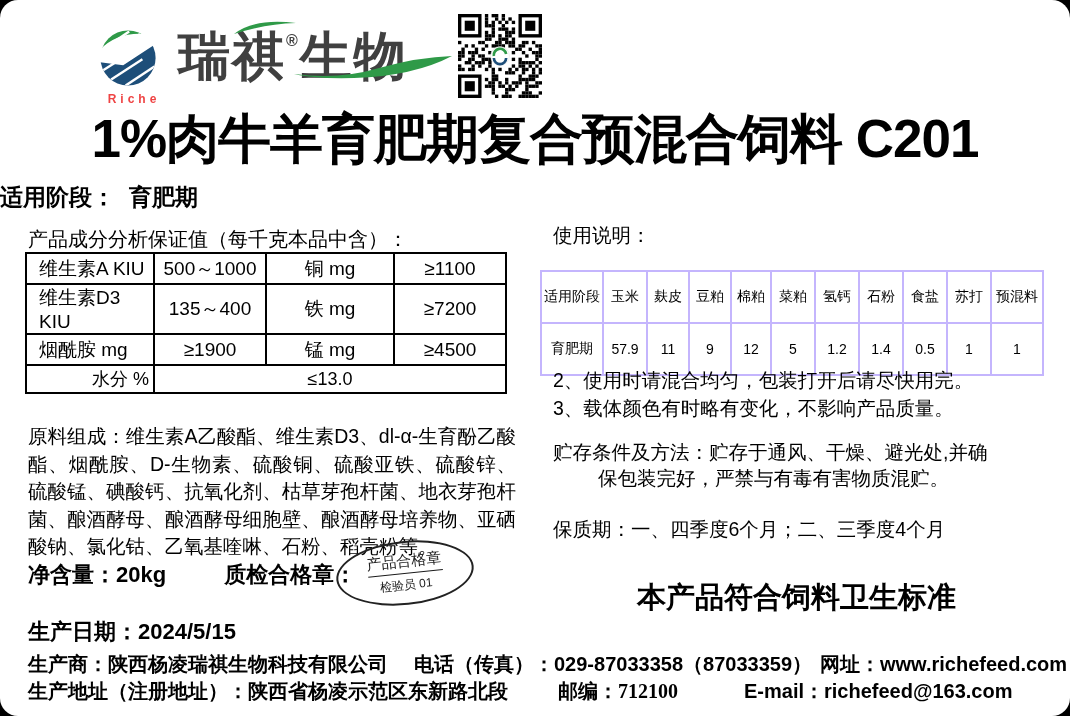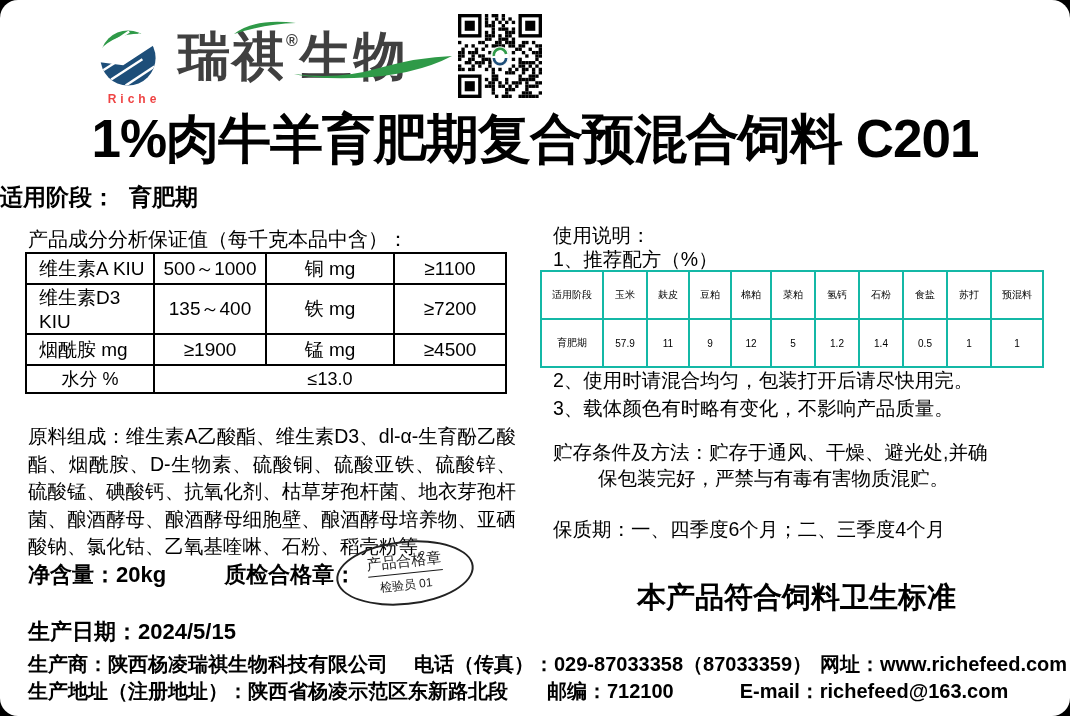--- a/index.html
+++ b/index.html
@@ -32,52 +32,52 @@
 
   
   .comp-heading { left:28px; top:226px; font-size:20px; }
   .comp-table { left:25px; top:252px; border-collapse:collapse; table-layout:fixed; width:480px; }
   .comp-table td { border:2px solid #000; font-size:19px; text-align:center; height:31px; padding:0 4px; }
   .comp-table td.c1 { text-align:left; padding-left:12px; width:128px;border-radius:11px; }
   .comp-table td.c2 { width:112px; }
   .comp-table td.c3 { width:128px; }
   .comp-table td.c4 { width:112px; }
   .comp-table tr.moist td { height:28px; font-size:18px; }
-  .comp-table tr.moist td.c1 { text-align:center; padding-left:4px; }
+  .comp-table tr.moist td.c1 { text-align:right; padding-left:4px; }
 
   .ingredients { left:28px; top:423px; width:488px; font-size:19.5px; line-height:27.5px; text-align:justify; }
 
   .net-row { left:28px; top:560px; font-size:22px; font-weight:bold; white-space:nowrap; }
   .qc-label { margin-left:52px; }
   .stamp { left:336px; top:541px; width:138px; height:64px; border:2px solid #222; border-radius:50%;
            transform:rotate(-6deg); display:flex; flex-direction:column; align-items:center;
            justify-content:center; color:#1a1a1a; background:transparent; }
   .stamp-line1 { font-size:15px; border-bottom:1px solid #1a1a1a; padding-bottom:2px; }
   .stamp-line2 { font-size:12px; margin-top:3px; }
   .date-row { left:28px; top:617px; font-size:22px; font-weight:bold; }
 
   
   .usage-heading { left:553px; top:222px; font-size:19.5px; }
   .usage-item1 { left:553px; top:246px; font-size:19.5px; }
   .recipe-table { left:540px; top:270px; border-collapse:collapse; table-layout:fixed; width:502px; }
-  .recipe-table th, .recipe-table td { border:2px solid #14b8a6; font-weight:normal; font-size:10px;
+  .recipe-table th, .recipe-table td { border:2px solid #c4b5fd; font-weight:normal; font-size:14px;
     text-align:center; height:37px; padding:16px 1px; overflow:hidden; }
   .usage-item2 { left:553px; top:367px; font-size:19.5px; }
   .usage-item3 { left:553px; top:395px; font-size:19.5px; }
   .storage-1 { left:553px; top:439px; font-size:19.5px; }
   .storage-2 { left:598px; top:465px; font-size:19.5px; }
   .shelf-life { left:553px; top:516px; font-size:19.5px; }
   .hygiene { left:548px; top:578px; width:497px; text-align:center; font-size:29px; font-weight:900;
              white-space:nowrap; }
 
   
   .footer-1 { left:28px; top:651px; font-size:20px; font-weight:bold; white-space:nowrap; }
   .footer-1 .sp1 { margin-left:26px; } .footer-1 .sp2 { margin-left:8px; }
   .footer-2 { left:28px; top:678px; font-size:20px; font-weight:bold; white-space:nowrap; }
-  .footer-2 .sp1 { margin-left:39px; } .footer-2 .sp2 { margin-left:66px; }
+  .footer-2 .sp1 { margin-left:50px;font-family:Liberation Serif, serif; } .footer-2 .sp2 { margin-left:66px; }
 </style>
 </head>
 <body>
 
 <div class="label-sheet">
 
   <div class="abs logo-wrap">
     <svg class="abs logo-icon" viewBox="0 0 100 100">
       <defs>
           <clipPath id="cir">
@@ -361,21 +361,20 @@
   </div>
   <div class="abs stamp">
     <div class="stamp-line1">产品合格章</div>
     <div class="stamp-line2">检验员 01</div>
   </div>
   <div class="abs date-row">
     <span>生产日期：</span><span>2024/5/15</span>
   </div>
 
   <div class="abs usage-heading">使用说明：</div>
-  <div class="abs usage-item1">1、推荐配方（%）</div>
 
   <table class="abs recipe-table">
     <colgroup>
       <col style="width:62px">
         <col style="width:44px">
         <col style="width:42px">
         <col style="width:42px">
       <col style="width:40px">
         <col style="width:44px">
         <col style="width:44px">

